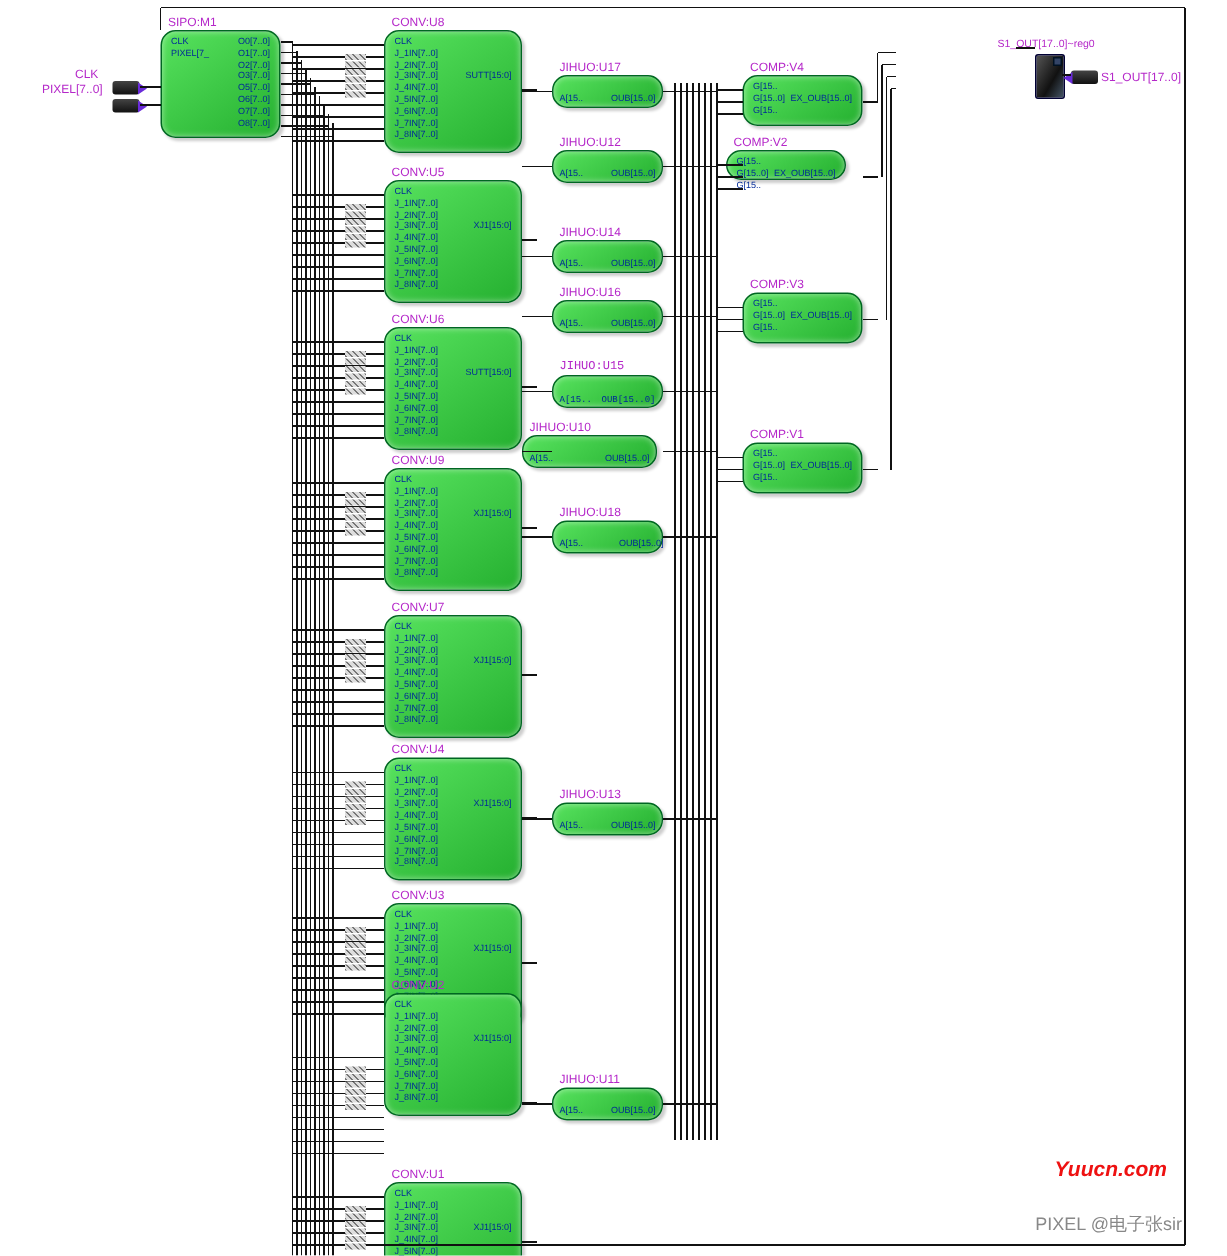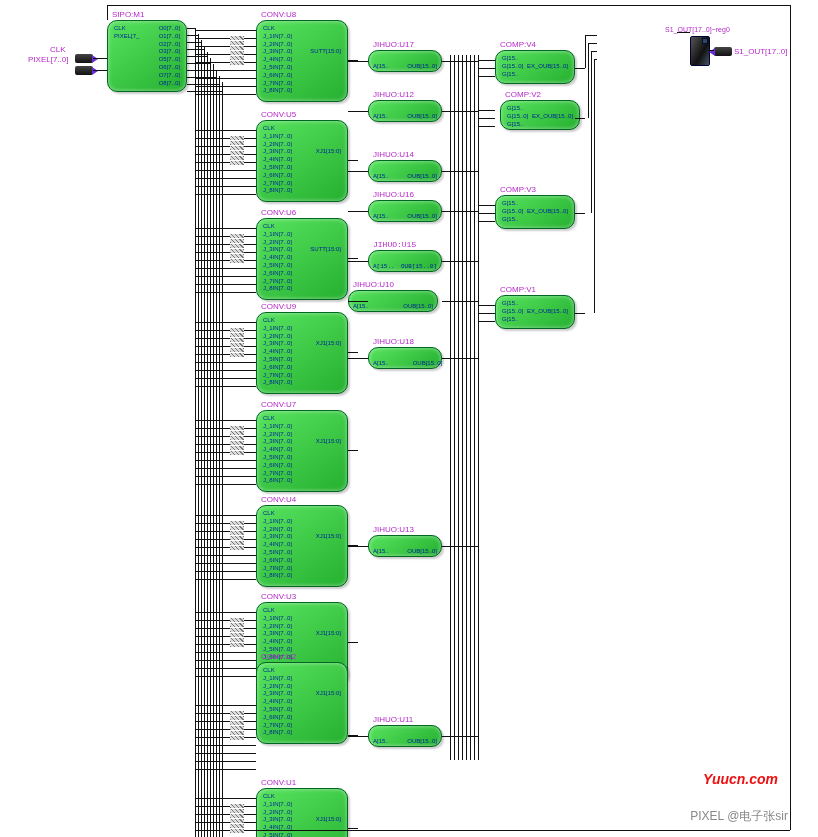--- a/index.html
+++ b/index.html
@@ -473,21 +473,21 @@
         </div>
         <div class="row">
           <span class="pin">G[15..0]</span>
           <span class="pin pin-r">EX_OUB[15..0]</span>
         </div>
         <div class="row">
           <span class="pin">G[15..</span>
           <span></span>
         </div>
       </div>
-      <div class="block big-block" style="left: 500px; top: 100px; width: 80px; height: 30px;">
+      <div class="block big-block" style="left: 484px; top: 100px; width: 80px; height: 20px;">
         <span class="title">COMP:V2</span>
         <div class="row">
           <span class="pin">G[15..</span>
           <span></span>
         </div>
         <div class="row">
           <span class="pin">G[15..0]</span>
           <span class="pin pin-r">EX_OUB[15..0]</span>
         </div>
         <div class="row">

